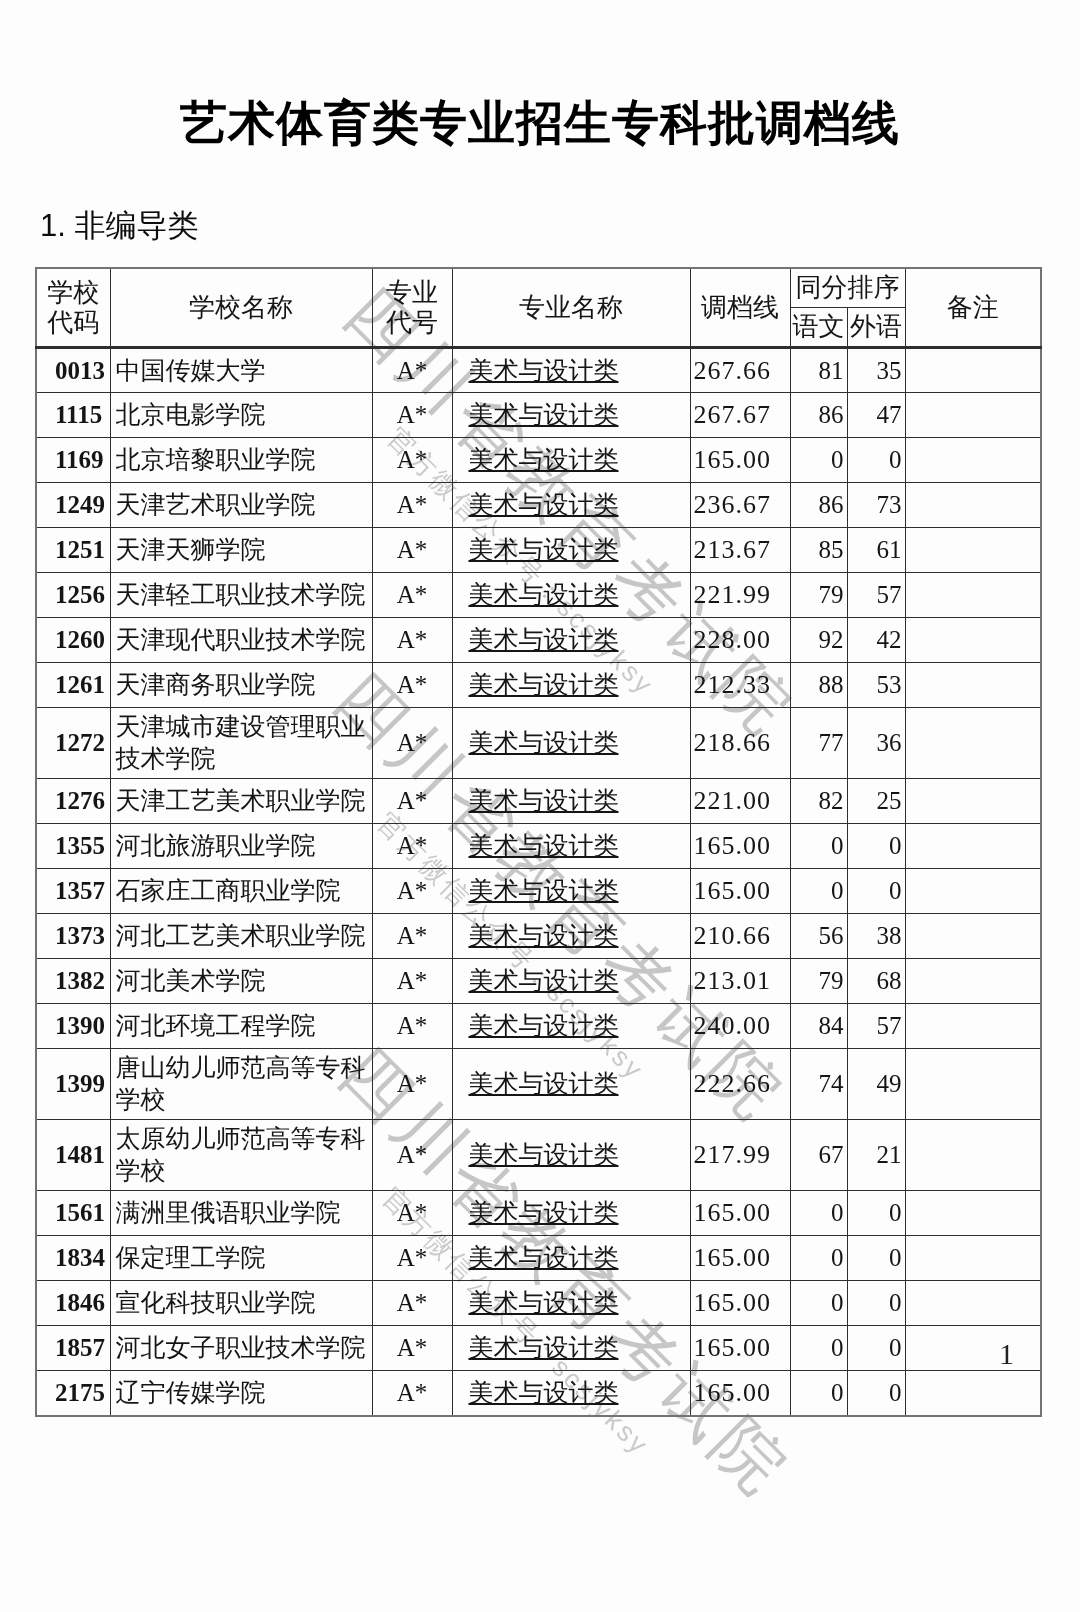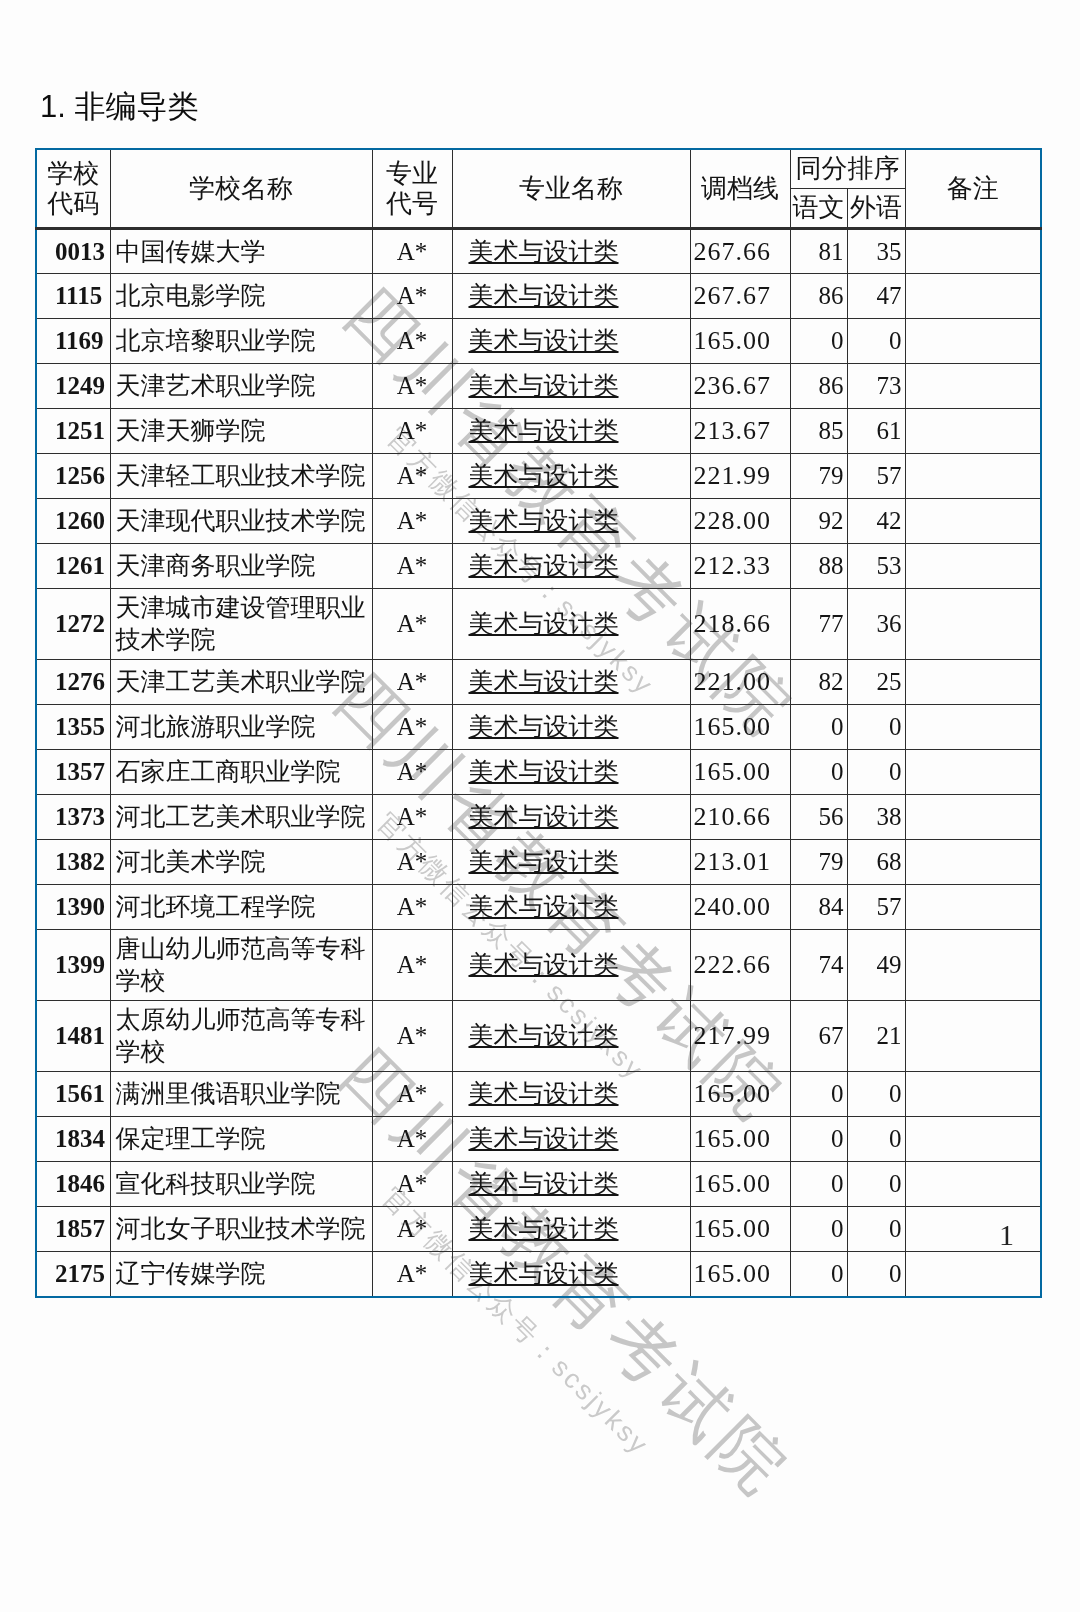--- a/index.html
+++ b/index.html
@@ -59,21 +59,21 @@
     font-family: "Liberation Sans", "DejaVu Sans", sans-serif;
     font-size: 31px;
     color: #0d0d0d;
   }
 
   table.admission {
     margin: 20px 0 0 35px;
     width: 1005px;
     border-collapse: collapse;
     table-layout: fixed;
-    border: 2px solid #0369a1;
+    border: 2px solid #737373;
   }
   .admission th, .admission td {
     border: 1.5px solid #2e2e2e;
     font-weight: normal;
   }
   .admission th {
     font-size: 26px;
     line-height: 30px;
     text-align: center;
     padding: 4px 2px;
@@ -117,20 +117,21 @@
     <div class="wm-large">四川省教育考试院</div>
     <div class="wm-small">官方微信公众号：scsjyksy</div>
   </div>
   <div class="watermark wm-c">
     <div class="wm-large">四川省教育考试院</div>
     <div class="wm-small">官方微信公众号：scsjyksy</div>
   </div>
 
   <div class="content">
     <div class="title">
+      <div>艺术体育类专业招生专科批调档线</div>
     </div>
 
     <div class="section-heading">1. 非编导类</div>
 
     <table class="admission">
       <colgroup>
         <col style="width:74px">
           <col style="width:262px">
           <col style="width:80px">
           <col style="width:238px">

